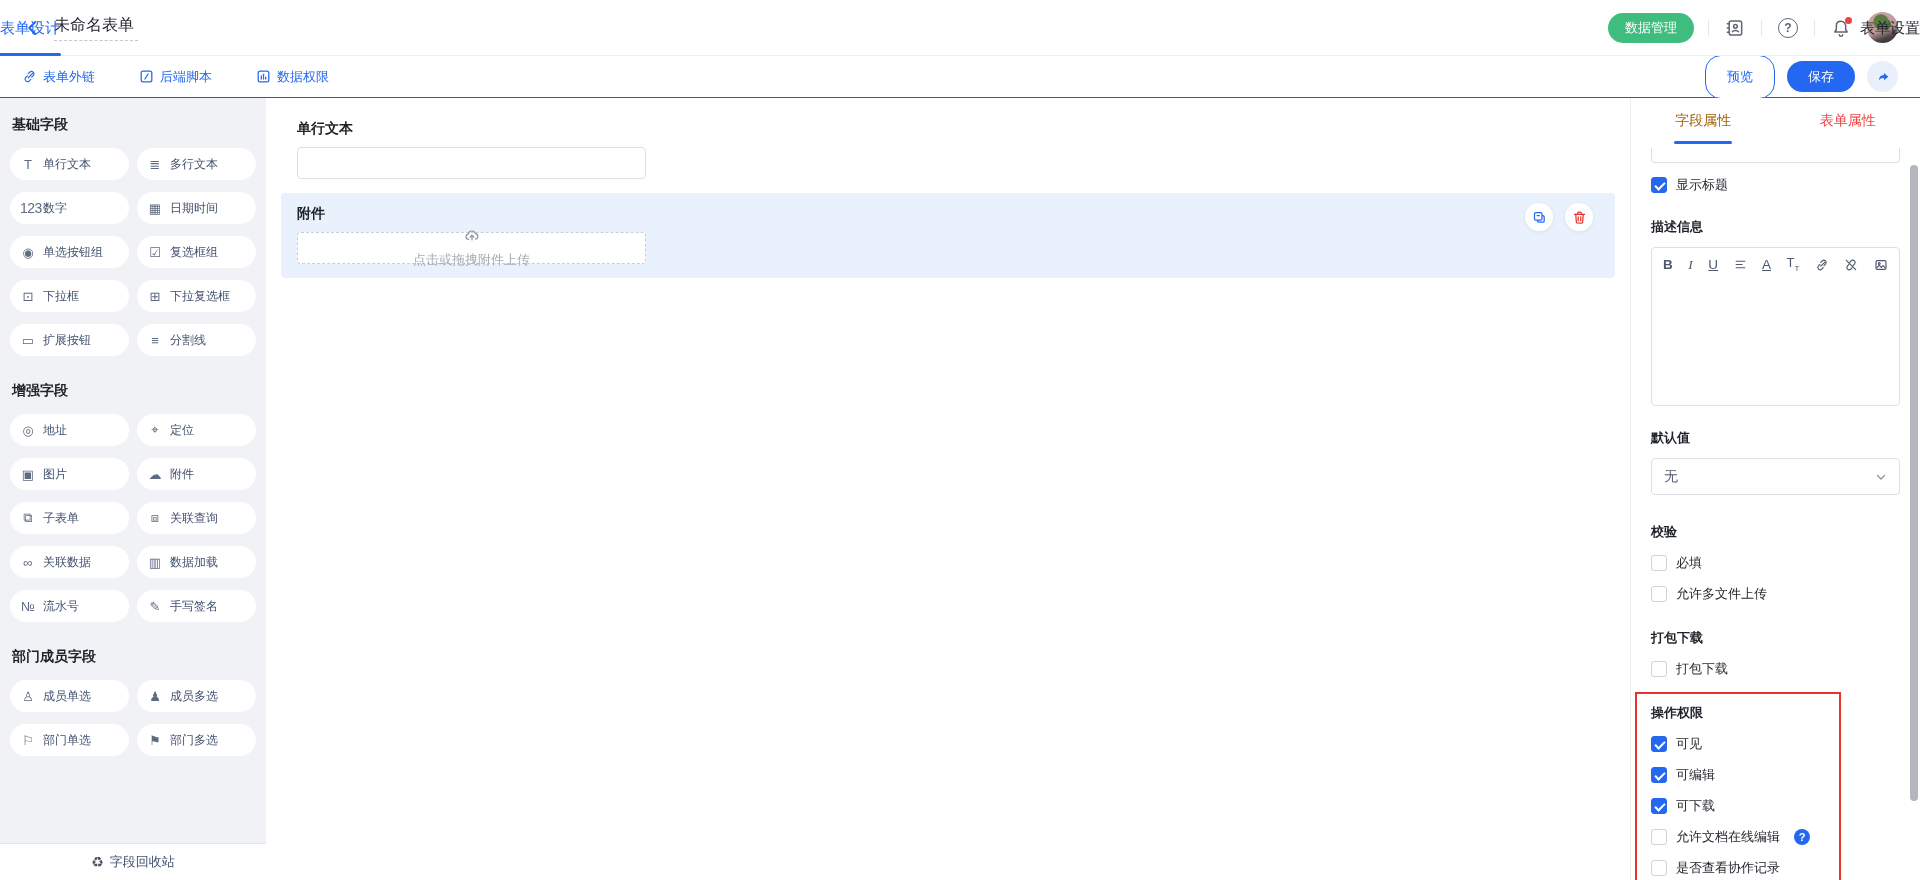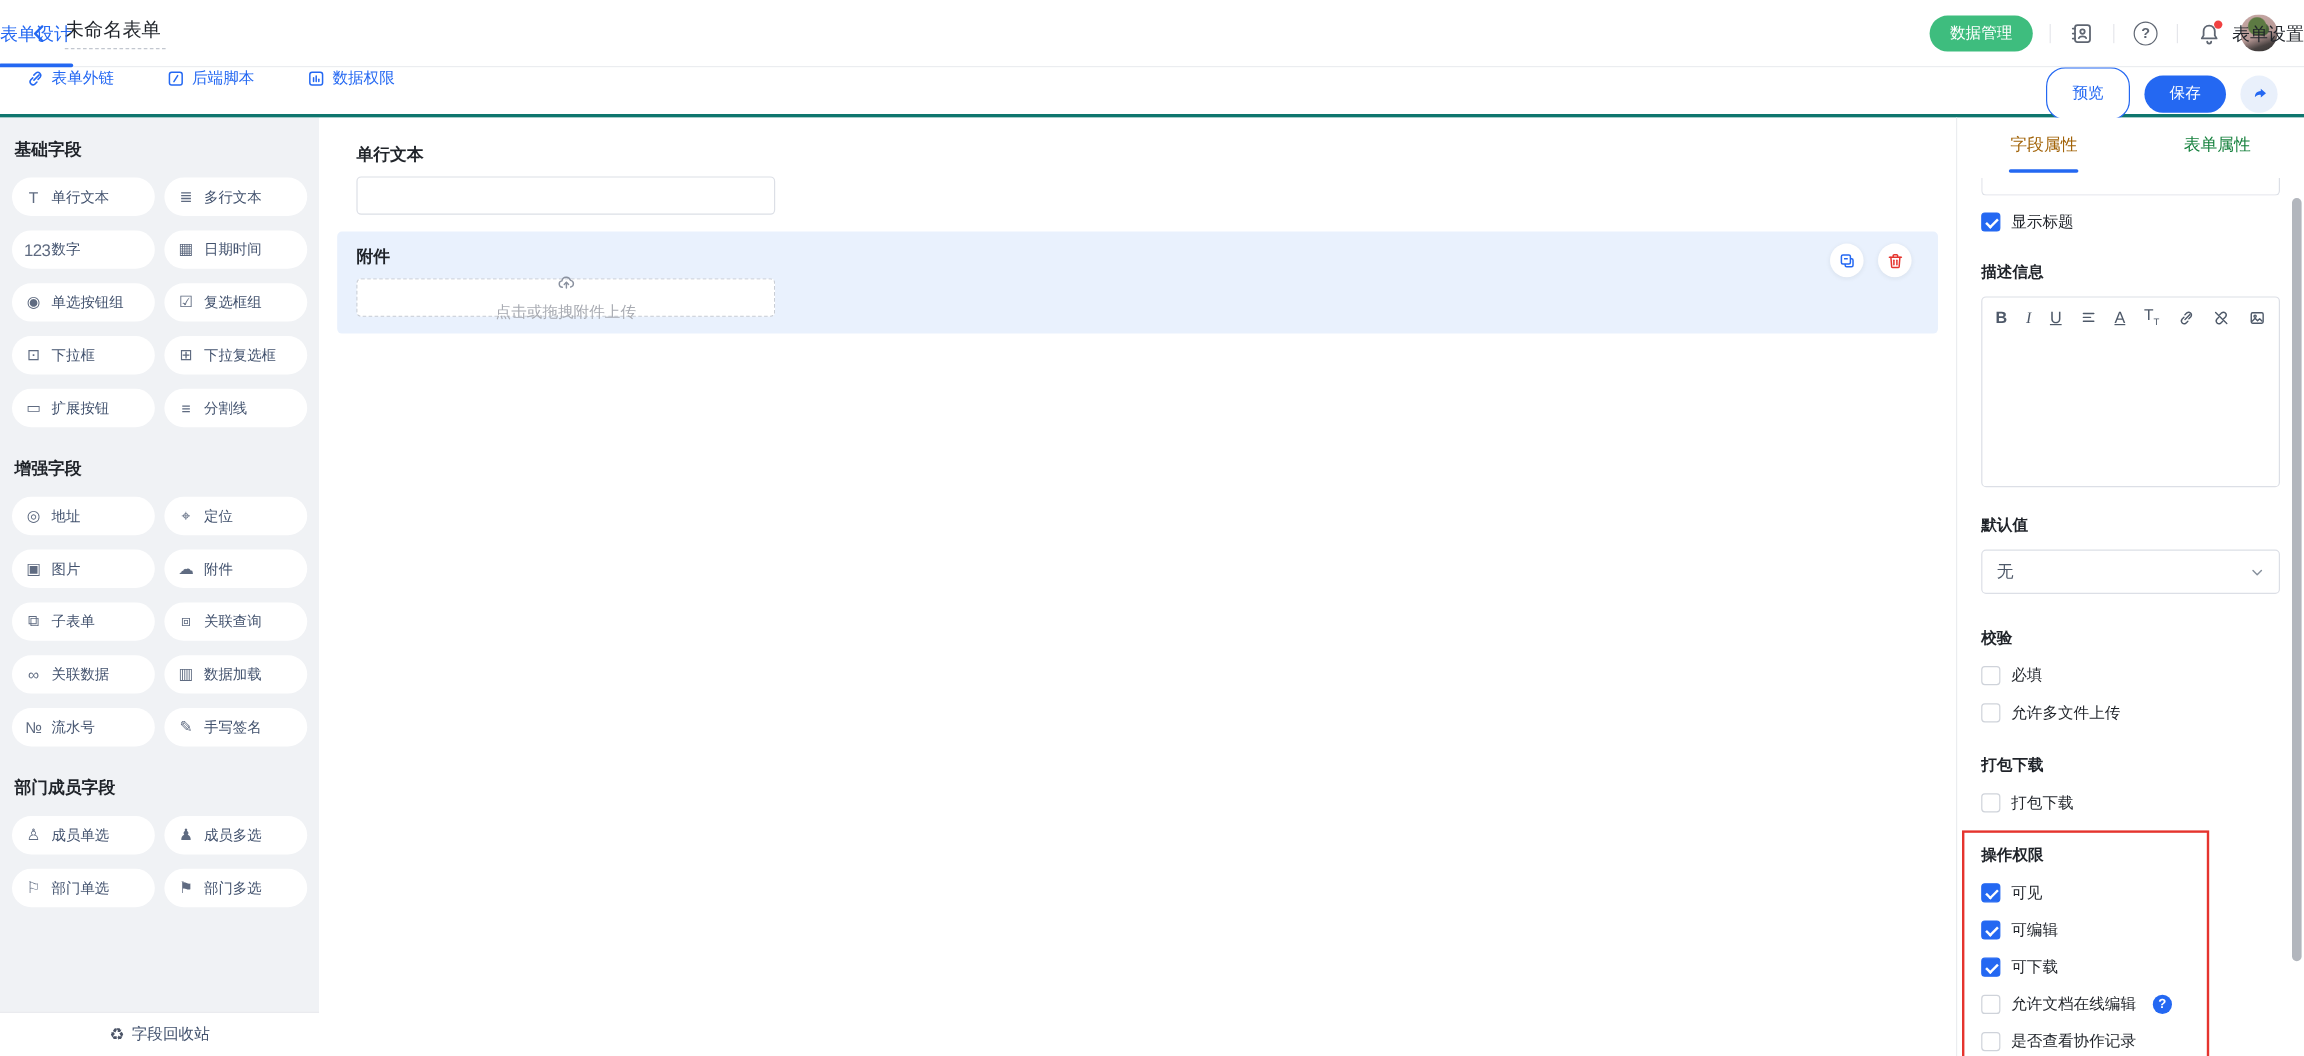--- a/index.html
+++ b/index.html
@@ -28,22 +28,22 @@
     cursor:pointer; position:relative; color:#5f6672; }
   .help-circle { width:20px; height:20px; border:1.7px solid #5f6672; border-radius:50%;
     display:flex; align-items:center; justify-content:center; font-size:12px; font-weight:bold; color:#5f6672; }
   .bell-dot { position:absolute; top:1px; right:1px; width:7px; height:7px; border-radius:50%; background:#f04141; }
   .avatar { width:31px; height:31px; border-radius:50%; cursor:pointer;
     background:radial-gradient(circle at 45% 32%, #5d7a43 0 26%, transparent 30%),
                radial-gradient(circle at 60% 40%, #48633a 0 18%, transparent 22%),
                linear-gradient(160deg,#c7a9a6 0%, #b99a97 55%, #4a4342 78%, #303030 100%); }
 
   
-  .toolbar { height:42px; flex:0 0 42px; display:flex; align-items:flex-start; padding:0 22px;
-    border-bottom:3px solid #0f766e; background:#fff; }
+  .toolbar { height:42px; flex:0 0 42px; display:flex; align-items:center; padding:0 22px;
+    border-bottom:1px solid #0f766e; background:#fff; }
   .tool-links { display:flex; align-items:center; gap:44px; }
   .tlink { display:flex; align-items:center; gap:6px; color:#2468f2; font-size:13px; cursor:pointer; }
   .tool-right { margin-left:auto; display:flex; align-items:center; gap:12px; }
   .btn-outline { height:44px; border-radius:16px; border:1px solid #2468f2; color:#2468f2;
     background:#fff; font-size:13px; padding:0 21px; cursor:pointer; font-family:inherit; }
   .btn-primary { height:31px; border-radius:16px; border:none; color:#fff; background:#2468f2;
     font-size:13px; padding:0 21px; cursor:pointer; font-family:inherit; }
   .share-circle { width:31px; height:31px; border-radius:50%; background:#e9f0fb; display:flex;
     align-items:center; justify-content:center; cursor:pointer; }
 
@@ -76,21 +76,21 @@
     font-size:13px; cursor:pointer;flex-direction:column; }
   .cf-actions { position:absolute; top:10px; right:22px; display:flex; gap:12px; }
   .act-circle { width:28px; height:28px; border-radius:50%; background:#fff; display:flex;
     align-items:center; justify-content:center; cursor:pointer; box-shadow:0 1px 4px rgba(31,35,41,.08); }
 
   
   .panel { width:290px; flex:0 0 290px; border-left:1px solid #ebedf0; background:#fff;
     position:relative; overflow:hidden; }
   .ptabs { height:46px; display:flex; }
   .ptab { flex:1; display:flex; align-items:center; justify-content:center; font-size:14px;
-    color:#15803d; cursor:pointer; position:relative; }
+    color:#ef4444; cursor:pointer; position:relative; }
   .ptab.active { color:#a16207; }
   .ptab.active::after { content:""; position:absolute; left:50%; transform:translateX(-50%);
     bottom:0; width:58px; height:3px; border-radius:2px; background:#2468f2; }
   .pcontent { padding:0 20px; }
   .cutoff-input { height:15px; border:1px solid #dcdfe6; border-top:none; border-radius:0 0 4px 4px; margin-top:4px; }
   .cbrow { display:flex; align-items:center; gap:9px; margin-top:13px; cursor:pointer; }
   .cb { width:16px; height:16px; flex:0 0 16px; border:1px solid #cfd3da; border-radius:3px; background:#fff; }
   .cb.checked { background:#2468f2; border-color:#2468f2; }
   .cb.checked::after { content:""; display:block; width:8px; height:4px;
     border-left:2px solid #fff; border-bottom:2px solid #fff; transform:rotate(-45deg);

